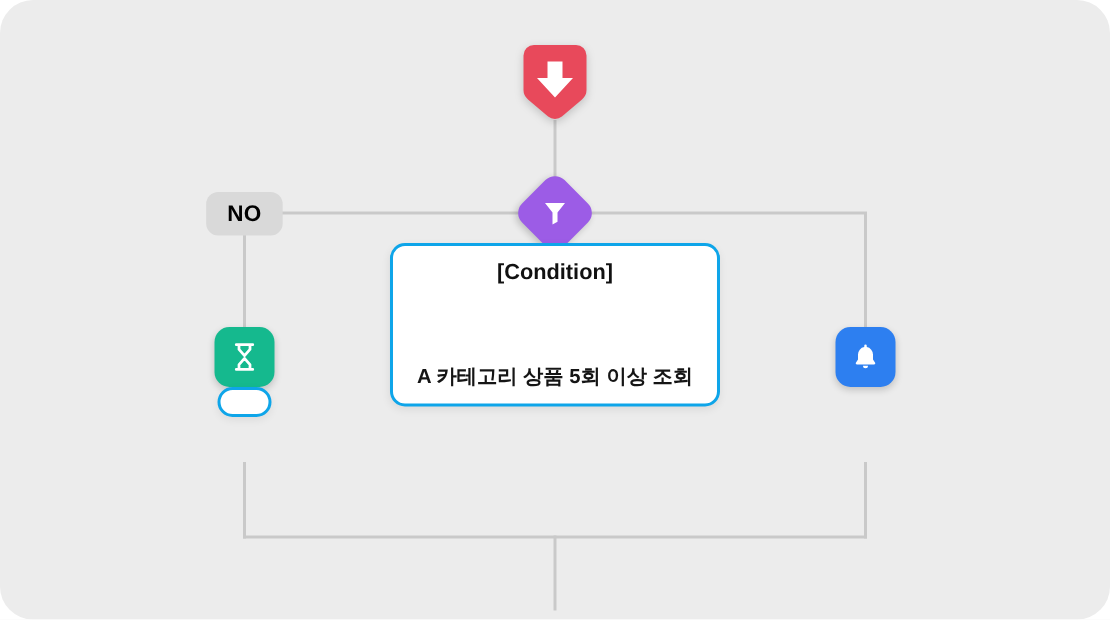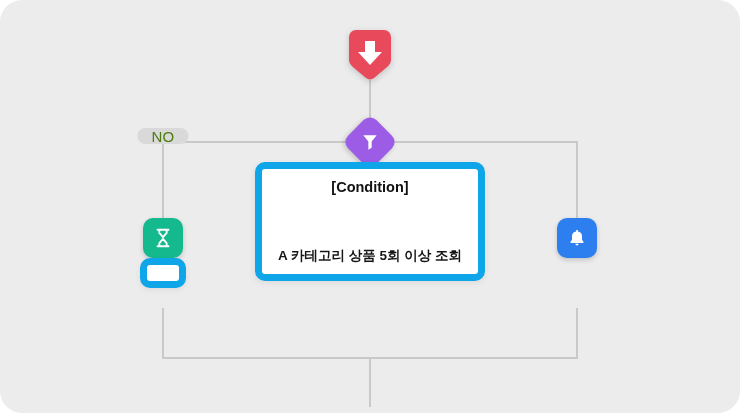--- a/index.html
+++ b/index.html
@@ -15,32 +15,32 @@
     filter: drop-shadow(0 2px 3px rgba(0,0,0,.18)); }
   .entry-pin svg { display: block; }
 
   
   .diamond { position: absolute; left: 350px; top: 122px; width: 40px; height: 40px;
     transform: rotate(45deg); border-radius: 9px; z-index: 2;
     box-shadow: 0 2px 5px rgba(0,0,0,.2); display: flex; align-items: center; justify-content: center; }
   .diamond .icon-wrap { transform: rotate(-45deg); display: flex; }
 
   
-  .pill { position: absolute; transform: translateX(-50%); top: 128px; height: 16px; padding: 0 14px;
+  .pill { position: absolute; transform: translateX(-50%); top: 128px; height: 29px; padding: 0 14px;
     background: #d9d9d9; border-radius: 8px; display: flex; align-items: center; justify-content: center;
-    font-size: 15px; font-weight: 400; color: #4d7c0f; z-index: 3; letter-spacing: .3px; }
+    font-size: 15px; font-weight: 700; color: #000000; z-index: 3; letter-spacing: .3px; }
 
   
   .square-node { position: absolute; width: 40px; height: 40px; border-radius: 10px; z-index: 3;
     display: flex; align-items: center; justify-content: center;
     box-shadow: 0 2px 5px rgba(0,0,0,.18); }
 
   
   .card { position: absolute; transform: translateX(-50%); background: #ffffff;
-    border: 7px solid #0ea5e9; border-radius: 10px; padding: 8px 16px; text-align: center;
+    border: 2px solid #0ea5e9; border-radius: 10px; padding: 8px 16px; text-align: center;
     white-space: nowrap; z-index: 3; box-shadow: 0 2px 6px rgba(0,0,0,.07); }
   .card .title { font-size: 14.5px; font-weight: 700; color: #111; line-height: 1.45; }
   .card .subtitle { font-size: 13.5px; font-weight: 600; color: #151515; line-height: 1.45; margin-top: 48px; }
 </style>
 </head>
 <body>
 
 <div class="stage">
   <div class="canvas">
 

